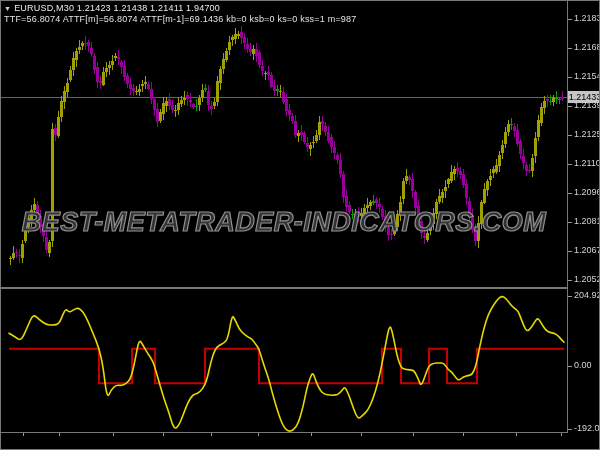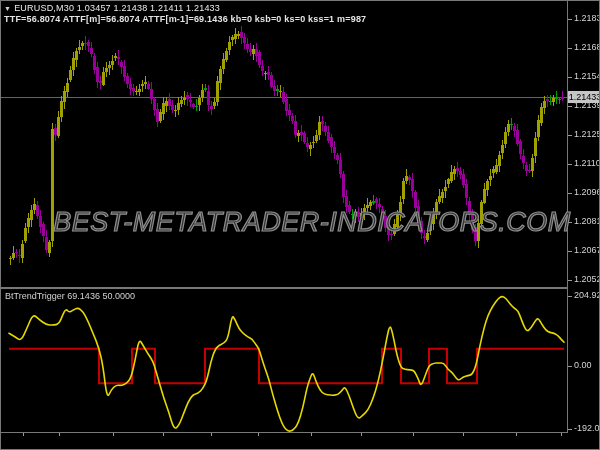--- a/index.html
+++ b/index.html
@@ -6,26 +6,26 @@
   #root{
     position:relative;width:600px;height:450px;background:#000;
     overflow:hidden;box-sizing:border-box;border:1px solid #787878;
     font-family:"Liberation Sans",sans-serif;
   }
   .chart-area{position:absolute;left:0;top:0;width:566px;height:287px;}
   .ind-area{position:absolute;left:0;top:288px;width:566px;height:144px;}
   svg{position:absolute;left:0;top:0;}
   .info{position:absolute;left:3px;top:2px;font-size:9px;color:#ececec;z-index:6;white-space:nowrap;letter-spacing:0.2px;}
   .info .caret{font-size:7px;color:#d0d0d0;margin-right:3px;}
-  .info2{position:absolute;left:3px;top:13px;font-size:9px;color:#e4e4e4;z-index:6;white-space:nowrap;letter-spacing:0.2px;font-weight:bold;}
+  .info2{position:absolute;left:3px;top:13px;font-size:9px;color:#e4e4e4;z-index:6;white-space:nowrap;letter-spacing:0.2px;}
   .watermark{
     position:absolute;left:0;width:566px;top:206px;text-align:center;z-index:5;
-    font-size:27px;font-weight:normal;font-style:italic;white-space:nowrap;
+    font-size:27px;font-weight:bold;font-style:italic;white-space:nowrap;
     color:rgba(8,8,8,0.45);-webkit-text-stroke:1.2px #8f8f8f;
-    text-shadow:0 0 1px #555;letter-spacing:0.5px;margin-left:28px;
+    text-shadow:0 0 1px #555;letter-spacing:0.5px;
   }
   .axis-col{position:absolute;left:566px;top:0;width:34px;height:432px;background:#000;border-left:1px solid #787878;box-sizing:border-box;}
   .axlabel{position:absolute;left:6px;font-size:9px;color:#d4d4d4;white-space:nowrap;}
   .tick{position:absolute;left:0;width:4px;height:1px;background:#9a9a9a;}
   .pricebox{position:absolute;left:0;width:34px;height:12px;background:#c6c6c6;color:#000;font-size:9px;line-height:12px;text-align:center;z-index:4;}
   .sep-h{position:absolute;left:0;width:600px;height:2px;background:#787878;}
   .ind-label{position:absolute;left:4px;top:290px;font-size:9px;color:#d2d2d2;z-index:6;white-space:nowrap;}
   .time-axis{position:absolute;left:0;top:433px;width:600px;height:17px;background:#000;margin-top:32px;}
   .tlabel{position:absolute;top:3px;width:90px;text-align:center;font-size:9px;color:#d4d4d4;white-space:nowrap;}
   .ttick{position:absolute;width:1px;height:3px;background:#9a9a9a;top:432px;z-index:3;}
@@ -404,32 +404,31 @@
         <rect x="551" y="96.6096271972621" width="3" height="4.642701204527299" fill="#a0a000"></rect>
         <line x1="555.5" y1="89.84893810078383" x2="555.5" y2="103.1961039796017" stroke="#00a000" stroke-width="1"></line>
         <rect x="554" y="96.34344561948149" width="3" height="1.2" fill="#00a000"></rect>
         <line x1="558.5" y1="95.99194517673918" x2="558.5" y2="103.4659872504041" stroke="#00a000" stroke-width="1"></line>
         <rect x="557" y="97.90311681020351" width="3" height="1.2" fill="#00a000"></rect>
         <line x1="561.5" y1="90.08688003896715" x2="561.5" y2="99.95841585922231" stroke="#990099" stroke-width="1"></line>
         <rect x="560" y="96.47543315530001" width="3" height="1.5585353143867735" fill="#990099"></rect>
       </svg>
   </div>
 
-  <div class="info"><span class="caret">▼</span><span>EURUSD,M30  1.03457 1.21438 1.21411 1.21433</span></div>
+  <div class="info"><span class="caret">▼</span><span>EURUSD,M30  1.21423 1.21438 1.21411 1.94700</span></div>
   <div class="info2">TTF=56.8074 ATTF[m]=56.8074 ATTF[m-1]=69.1436 kb=0 ksb=0 ks=0 kss=1 m=987</div>
 
   <div class="watermark">BEST-METATRADER-INDICATORS.COM</div>
 
   <div class="ind-area">
     <svg id="ind-svg" width="566" height="144" viewBox="0 288 566 144">
         <path d="M 8 347.75 L 98 347.75 L 98 382.25 L 131 382.25 L 131 347.75 L 154 347.75 L 154 382.25 L 204 382.25 L 204 347.75 L 258 347.75 L 258 382.25 L 381 382.25 L 381 347.75 L 400 347.75 L 400 382.25 L 428 382.25 L 428 347.75 L 446 347.75 L 446 382.25 L 476 382.25 L 476 347.75 L 563 347.75" fill="none" stroke="#c40000" stroke-width="2"></path>
         <path d="M 8 332.225 Q 14 335.675 17 337.9175 Q 20 340.16 23 333.605 Q 26 327.05 29 319.97749999999996 Q 32 312.905 35 315.66499999999996 Q 38 318.425 41.5 321.01250000000005 Q 45 323.6 48.5 323.94500000000005 Q 52 324.29 55 323.6 Q 58 322.91 60 318.08000000000004 Q 62 313.25 63.5 310.49 Q 65 307.73 66.5 309.6275 Q 68 311.525 70 310.3175 Q 72 309.11 74.5 307.90250000000003 Q 77 306.695 79.5 308.5925 Q 82 310.49 84.5 315.32 Q 87 320.15 89.5 326.1875 Q 92 332.225 95 339.64250000000004 Q 98 347.06 100 356.03 Q 102 365 104 381.3875 Q 106 397.775 108 393.4625 Q 110 389.15 112.5 386.5625 Q 115 383.975 117.5 384.32000000000005 Q 120 384.665 122.5 383.8025 Q 125 382.94 127.5 380.0075 Q 130 377.075 132 368.45 Q 134 359.825 136 348.78499999999997 Q 138 337.745 140 341.02250000000004 Q 142 344.3 144.5 348.6125 Q 147 352.925 149.5 356.5475 Q 152 360.17 153.5 365.345 Q 155 370.52 156.5 375.5225 Q 158 380.525 160.5 389.15 Q 163 397.775 165.5 404.67499999999995 Q 168 411.575 170.5 420.2 Q 173 428.825 175.5 426.5825 Q 178 424.34 180.5 417.9575 Q 183 411.575 185 406.4 Q 187 401.225 189.5 397.25750000000005 Q 192 393.29 194.5 392.94500000000005 Q 197 392.6 199.5 390.01250000000005 Q 202 387.425 204 383.1125 Q 206 378.8 208 369.485 Q 210 360.17 212 354.305 Q 214 348.44 216 346.37 Q 218 344.3 220.5 343.265 Q 223 342.23 225 339.815 Q 227 337.4 229 325.66999999999996 Q 231 313.94 232.5 316.1825 Q 234 318.425 236 323.0825 Q 238 327.74 240 329.9825 Q 242 332.225 244.5 334.1225 Q 247 336.02 249 337.055 Q 251 338.09000000000003 253 340.85 Q 255 343.61 256.5 345.68 Q 258 347.75 259.5 352.925 Q 261 358.1 262.5 362.75750000000005 Q 264 367.415 266 373.1075 Q 268 378.8 269.5 384.8375 Q 271 390.875 274 401.225 Q 277 411.575 279.5 418.3025 Q 282 425.03 284.5 427.78999999999996 Q 287 430.55 289.5 430.0325 Q 292 429.515 294.5 426.23749999999995 Q 297 422.96 299.5 414.67999999999995 Q 302 406.4 304 396.395 Q 306 386.39 308 380.525 Q 310 374.66 311 373.1075 Q 312 371.555 313.5 376.03999999999996 Q 315 380.525 317 384.8375 Q 319 389.15 321 391.22 Q 323 393.29 326.5 393.8075 Q 330 394.325 333.5 394.15250000000003 Q 337 393.98 339 391.565 Q 341 389.15 342.5 387.42499999999995 Q 344 385.7 346 390.0125 Q 348 394.325 350 400.36249999999995 Q 352 406.4 354.5 412.4375 Q 357 418.475 359.5 416.2325 Q 362 413.99 364.5 411.575 Q 367 409.15999999999997 369.5 403.4675 Q 372 397.775 374.5 389.6675 Q 377 381.56 379.5 369.83000000000004 Q 382 358.1 384 346.88750000000005 Q 386 335.675 387.5 329.46500000000003 Q 389 323.255 390.5 328.60249999999996 Q 392 333.95 394 344.29999999999995 Q 396 354.65 398 360.6875 Q 400 366.725 402 367.5875 Q 404 368.45 406.5 368.6225 Q 409 368.795 411 369.14 Q 413 369.485 415 373.28 Q 417 377.075 418.5 381.3875 Q 420 385.7 422 380.525 Q 424 375.35 426 369.83000000000004 Q 428 364.31 430.5 363.275 Q 433 362.24 435.5 362.0675 Q 438 361.895 440.5 362.0675 Q 443 362.24 445 365.345 Q 447 368.45 449 369.83 Q 451 371.21 453 374.1425 Q 455 377.075 456.5 378.2825 Q 458 379.49 460 377.765 Q 462 376.04 464.5 375.35 Q 467 374.66 469 374.14250000000004 Q 471 373.625 473 369.3125 Q 475 365 477 354.65 Q 479 344.3 481 335.675 Q 483 327.05 485 320.495 Q 487 313.94 489.5 309.2825 Q 492 304.625 494.5 301.175 Q 497 297.725 499 296.345 Q 501 294.96500000000003 503 296.1725 Q 505 297.38 507 300.14 Q 509 302.9 511 304.97 Q 513 307.04 515 308.42 Q 517 309.8 518.5 313.595 Q 520 317.39 521.5 321.35749999999996 Q 523 325.325 524.5 327.9125 Q 526 330.5 528 328.775 Q 530 327.05 532 323.6 Q 534 320.15 535.5 318.42499999999995 Q 537 316.7 539 320.15 Q 541 323.6 543 326.5325 Q 545 329.46500000000003 547 330.5 Q 549 331.535 551 331.88 Q 553 332.225 555 333.4325 Q 557 334.64 558.5 336.365 Q 560 338.09000000000003 561.5 339.64250000000004 L 563 341.195" fill="none" stroke="#e6d800" stroke-width="1.6" stroke-linejoin="round" stroke-linecap="round"></path>
       </svg>
   </div>
-  <div class="ind-label">BtTrendTrigger 69.1436 50.0000</div>
 
   <div class="sep-h" style="top:286px"></div>
   <div class="sep-h" style="top:431px;height:1px"></div>
 
   <div class="axis-col" id="axis-col">
     <div class="pricebox" id="pricebox" style="top: 90px; background: rgb(198, 198, 198);">1.21433</div>
   <div class="axlabel" style="top: 12px;">1.21830</div>
       <div class="tick" style="top: 18px;"></div>
       <div class="axlabel" style="top: 41px;">1.21685</div>
       <div class="tick" style="top: 47px;"></div>

